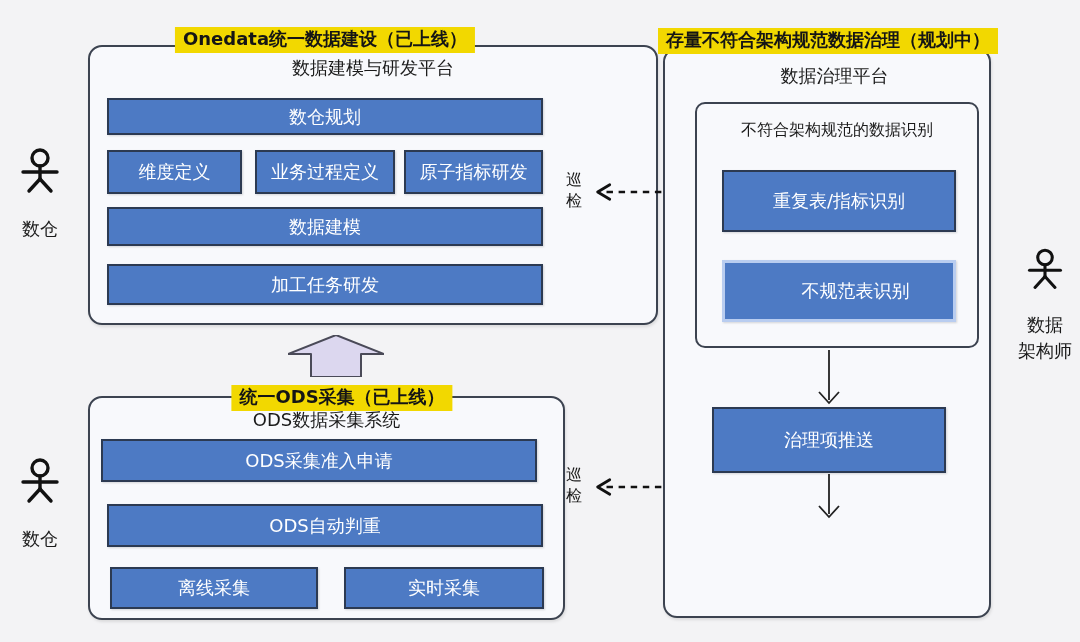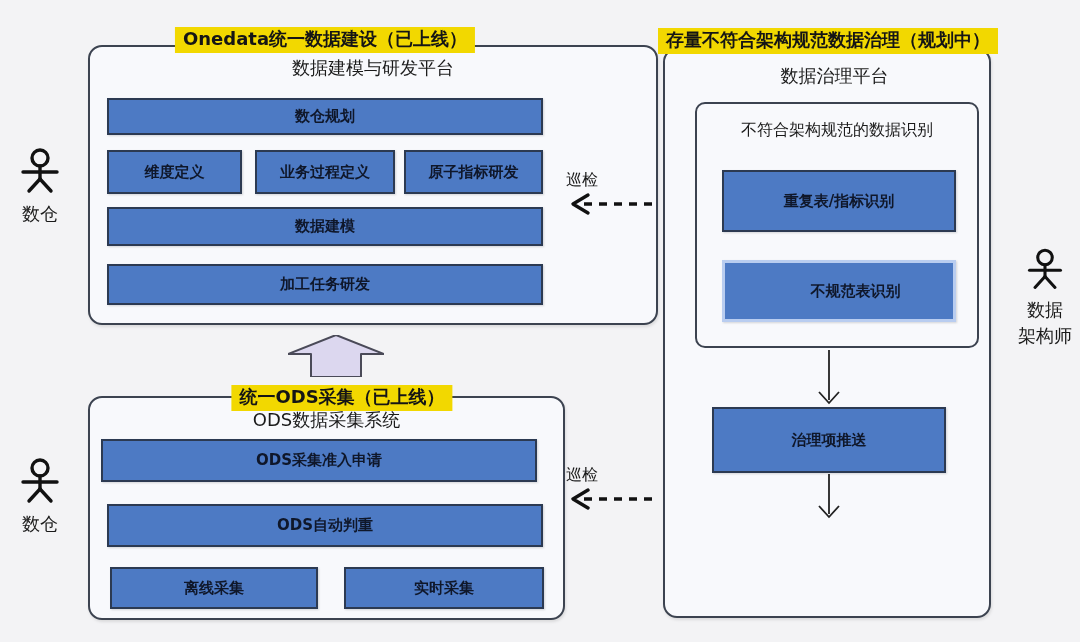--- a/index.html
+++ b/index.html
@@ -48,58 +48,57 @@
     background:#f8f9fc;
     border:2px solid #3c4350;
     border-radius:10px;
   }
 
   
   .blue-box {
     position:absolute;
     background:#4d7ac4;
     border:2px solid #2c3a52;
-    color:#0f172a;
-    font-size:15px;
+    color:#ffffff;
+    font-size:18px;
     display:flex;
     align-items:center;
     justify-content:center;
     text-align:center;
     box-shadow:1px 1px 2px rgba(0,0,0,0.15);
-    font-weight:bold;
   }
   .blue-box.soft-border {
     border:3px solid #b9cdf0;
     padding-left:33px;
   }
 
   
   .actor {
     position:absolute;
     width:70px;
     display:flex;
     flex-direction:column;
     align-items:center;
-    gap:1px;
+    gap:16px;
   }
   .actor .label {
     font-size:18px;
     color:#1a1a1a;
     line-height:1.45;
     text-align:center;
     white-space:nowrap;
   }
 
   
   .inspect {
     position:absolute;
     width:100px;
     display:flex;
-    flex-direction:column;
-    align-items:flex-start;
+    flex-direction:row;
+    align-items:center;
   }
   .inspect .label { font-size:16px; color:#1a1a1a; margin-bottom:1px; }
 
   .abs { position:absolute; }
 </style>
 </head>
 <body>
 
 <div class="canvas">
 

